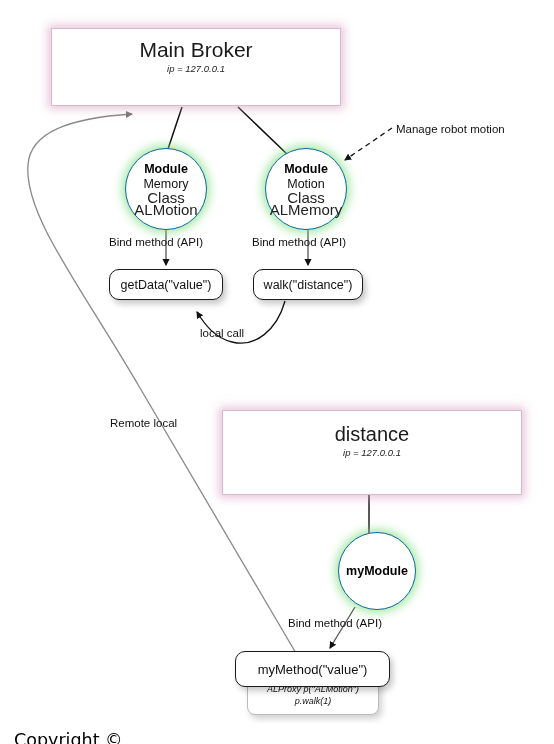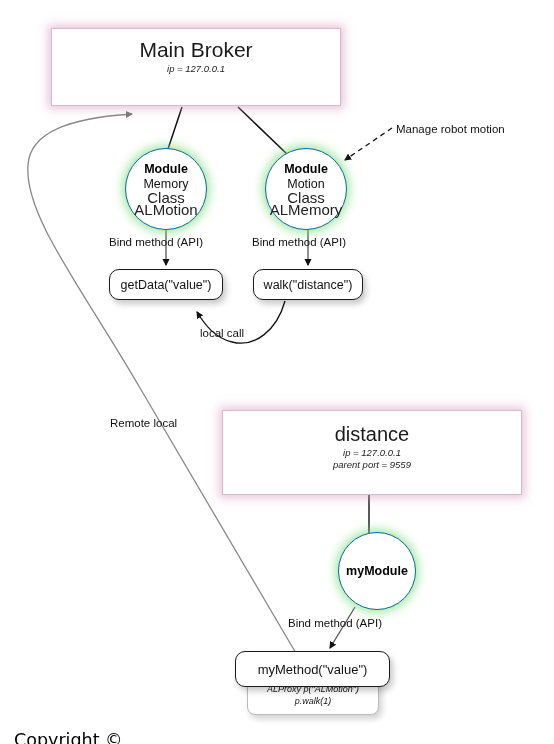--- a/index.html
+++ b/index.html
@@ -212,21 +212,20 @@
 
   <div class="lbl" id="lbl-bind-1">Bind method (API)</div>
   <div class="lbl" id="lbl-bind-2">Bind method (API)</div>
   <div class="lbl" id="lbl-local">local call</div>
   <div class="lbl" id="lbl-remote">Remote local</div>
   <div class="lbl" id="lbl-manage">Manage robot motion</div>
 
   <div class="broker" id="broker-my">
     <div class="btitle">distance</div>
     <div class="bline">ip = 127.0.0.1</div>
-    <div class="bline">parent port = 9559</div>
   </div>
 
   <div class="module" id="module-mine">
     <div class="mhead">myModule</div>
   </div>
 
   <div class="lbl" id="lbl-bind-3">Bind method (API)</div>
 
   <div id="method-code">
     <div>ALProxy p("ALMotion")</div>

